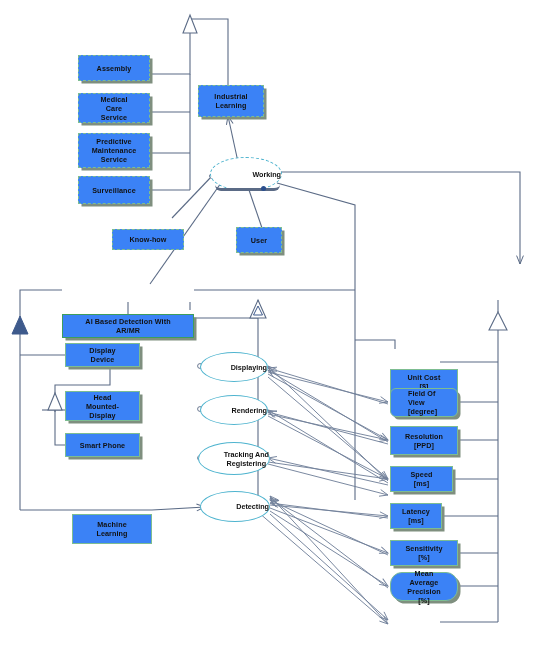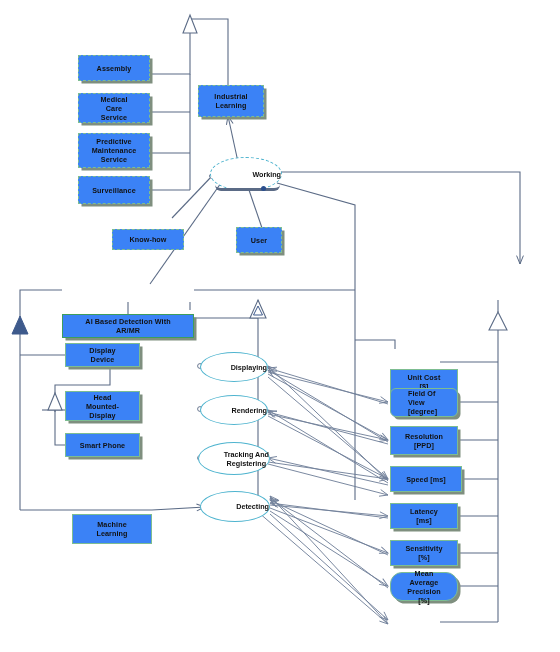--- a/index.html
+++ b/index.html
@@ -233,25 +233,25 @@
   <div class="node rect shadow" style="left:390px;top:388px;width:68px;height:29px;border-radius:6px;">
     <span style="white-space:pre-line;text-align:left;width:100%;padding-left:4px">Field Of View
 [degree]</span>
   </div>
 
   <div class="node rect shadow" style="left:390px;top:426px;width:68px;height:29px;">
     <span style="white-space:pre-line">Resolution
 [PPD]</span>
   </div>
 
-  <div class="node rect shadow" style="left:390px;top:466px;width:72px;height:26px;">
+  <div class="node rect shadow" style="left:390px;top:466px;width:63px;height:26px;">
     <span style="white-space:pre-line">Speed [ms]</span>
   </div>
 
-  <div class="node rect shadow" style="left:390px;top:503px;width:68px;height:26px;">
+  <div class="node rect shadow" style="left:390px;top:503px;width:52px;height:26px;">
     <span style="white-space:pre-line">Latency [ms]</span>
   </div>
 
   <div class="node rect shadow" style="left:390px;top:540px;width:68px;height:26px;">
     <span style="white-space:pre-line">Sensitivity [%]</span>
   </div>
 
   <div class="node rect shadow" style="left:390px;top:572px;width:68px;height:29px;border-radius:12px;">
     <span style="white-space:pre-line">Mean Average
 Precision [%]</span>

